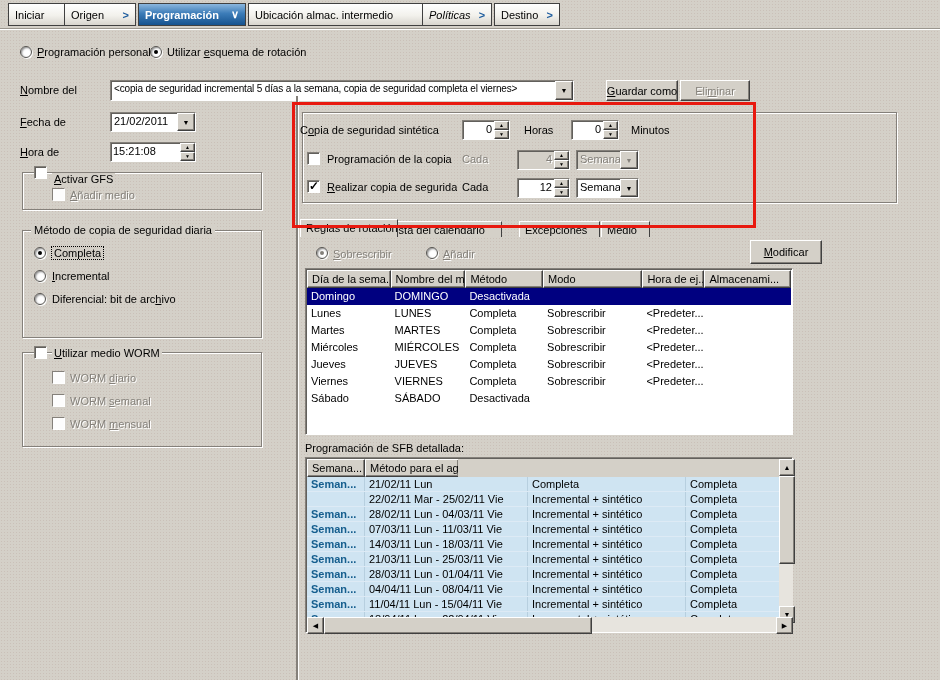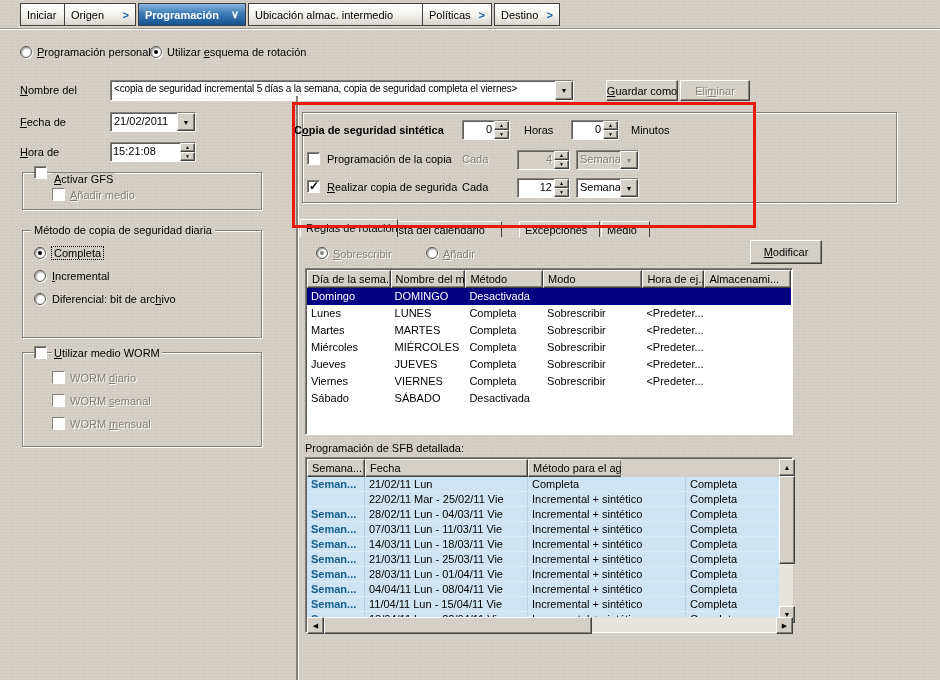--- a/index.html
+++ b/index.html
@@ -78,37 +78,37 @@
 
   .redbox{border:3px solid #e8190f;z-index:60;pointer-events:none;}
   .vdivider{width:2px;background:#84807a;box-shadow:1px 0 0 #ffffff;}
 </style>
 </head>
 <body>
 
 <div class="screen">
 
   <div class="abs wizbar"></div>
-  <div class="abs wtab" style="left:20px;width:60px;gap:29px;">
+  <div class="abs wtab" style="left:8px;width:60px;gap:29px;">
     <span>Iniciar</span>
     <span class="chev">&gt;</span>
   </div>
   <div class="abs wtab" style="left:64px;width:72px;">
     <span>Origen</span>
     <span class="chev">&gt;</span>
   </div>
   <div class="abs wtab active" style="left:138px;width:108px;">
     <span>Programación</span>
     <span class="chev">∨</span>
   </div>
   <div class="abs wtab" style="left:248px;width:201px;">
     <span>Ubicación almac. intermedio</span>
     <span class="chev">&gt;</span>
   </div>
-  <div class="abs wtab" style="left:422px;width:70px;">
+  <div class="abs wtab" style="left:422px;width:70px;font-style:italic;">
     <span>Políticas</span>
     <span class="chev">&gt;</span>
   </div>
   <div class="abs wtab" style="left:494px;width:66px;">
     <span>Destino</span>
     <span class="chev">&gt;</span>
   </div>
 
   <div class="abs radio" style="left:20px;top:46px;"></div>
   <div class="abs lbl" style="left:37px;top:46px;"><span></span><u>P</u><span>rogramación personaliz</span></div>
@@ -137,21 +137,21 @@
     <span class="val" style="text-align:left;">15:21:08</span>
     <span class="spinbtns">
         <span class="sb">▲</span>
         <span class="sb">▼</span>
       </span>
   </div>
 
   <div class="abs vdivider" style="left:296px;top:96px;height:584px;"></div>
 
   <div class="abs groupbox" style="left:302px;top:112px;width:595px;height:91px;"></div>
-  <div class="abs lbl" style="left:294px;top:124px;font-weight:bold;"><span>C</span><u>o</u><span>pia de seguridad sintética</span></div>
+  <div class="abs lbl" style="left:300px;top:124px;"><span>C</span><u>o</u><span>pia de seguridad sintética</span></div>
   <div class="abs field spin" style="left:462px;top:120px;width:48px;height:20px;">
     <span class="val">0</span>
     <span class="spinbtns">
         <span class="sb">▲</span>
         <span class="sb">▼</span>
       </span>
   </div>
   <div class="abs lbl" style="left:524px;top:124px;">Horas</div>
   <div class="abs field spin" style="left:571px;top:120px;width:48px;height:20px;">
     <span class="val">0</span>
@@ -297,21 +297,20 @@
         <div class="tcell t1c5"></div>
     </div>
   </div>
 
   <div class="abs lbl" style="left:305px;top:442px;">Programación de SFB detallada:</div>
 
   <div class="abs field" style="left:305px;top:457px;width:488px;height:176px;padding:1px;background:#d4d0c8;">
     <div style="position:relative;width:100%;height:100%;">
       <div class="hrow" style="width:472px;">
         <div class="hcell t2c0">Semana...</div>
-        <div class="hcell t2c1">Fecha</div>
         <div class="hcell t2c3">Método para el ag</div>
       </div>
       <div class="btbl" style="width:472px;height:140px;">
         <div class="brow">
           <div class="bcell week t2c0">Seman...</div>
             <div class="bcell t2c1">21/02/11 Lun</div>
             <div class="bcell t2c2">Completa</div>
             <div class="bcell t2c3">Completa</div>
         </div>
         <div class="brow">

